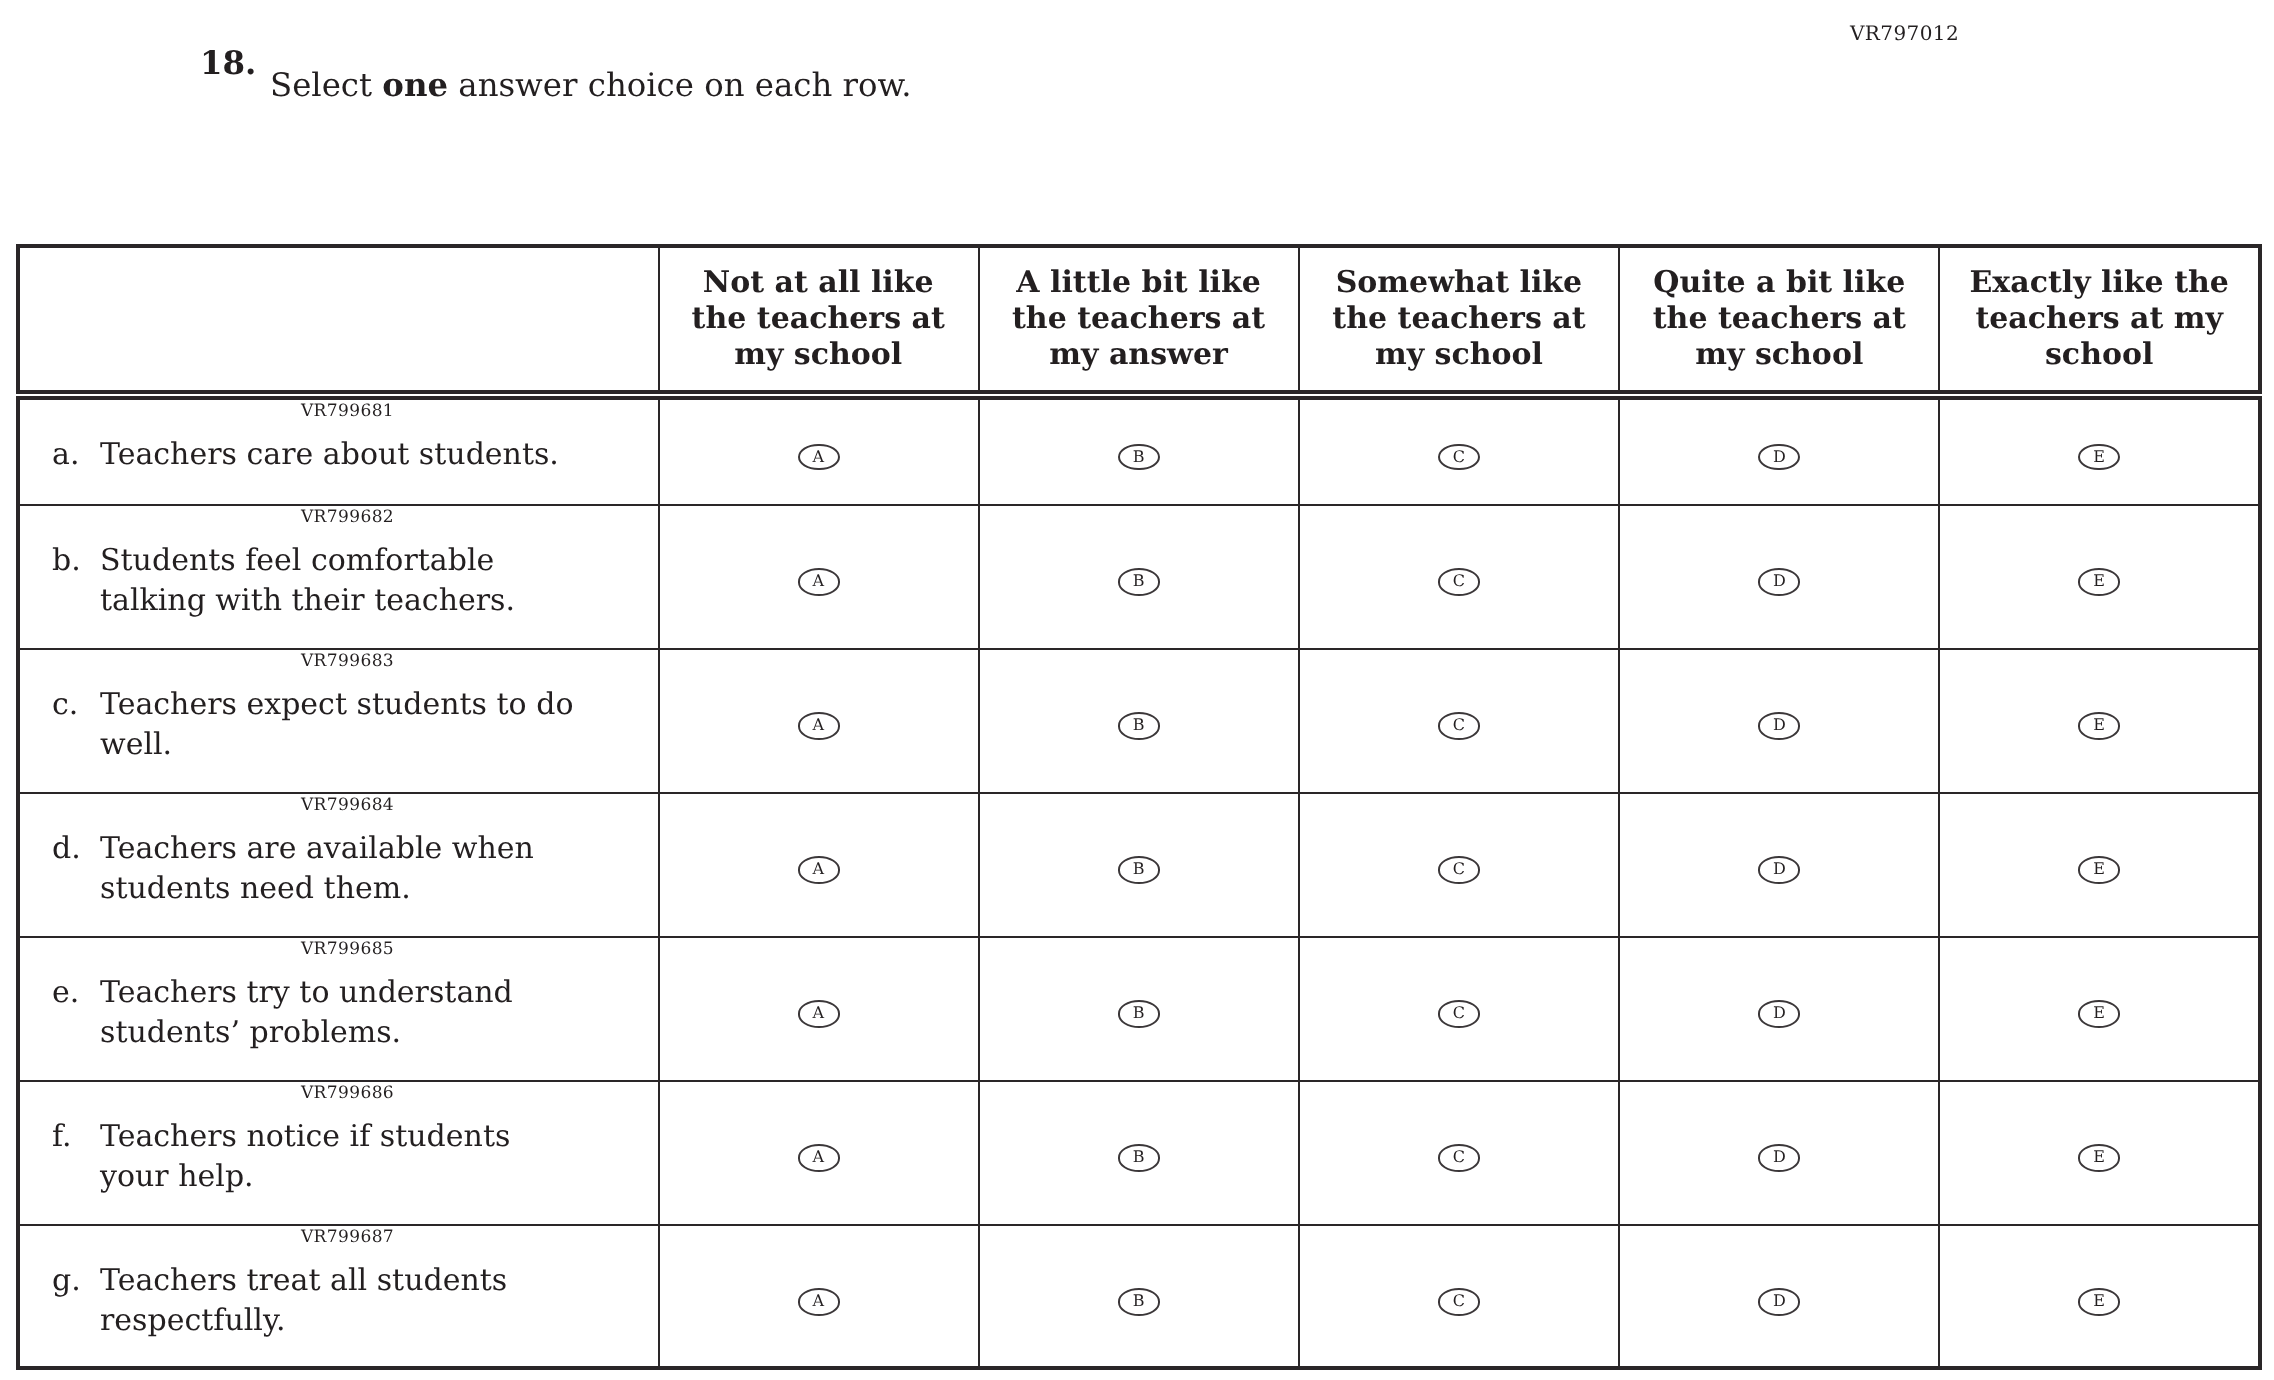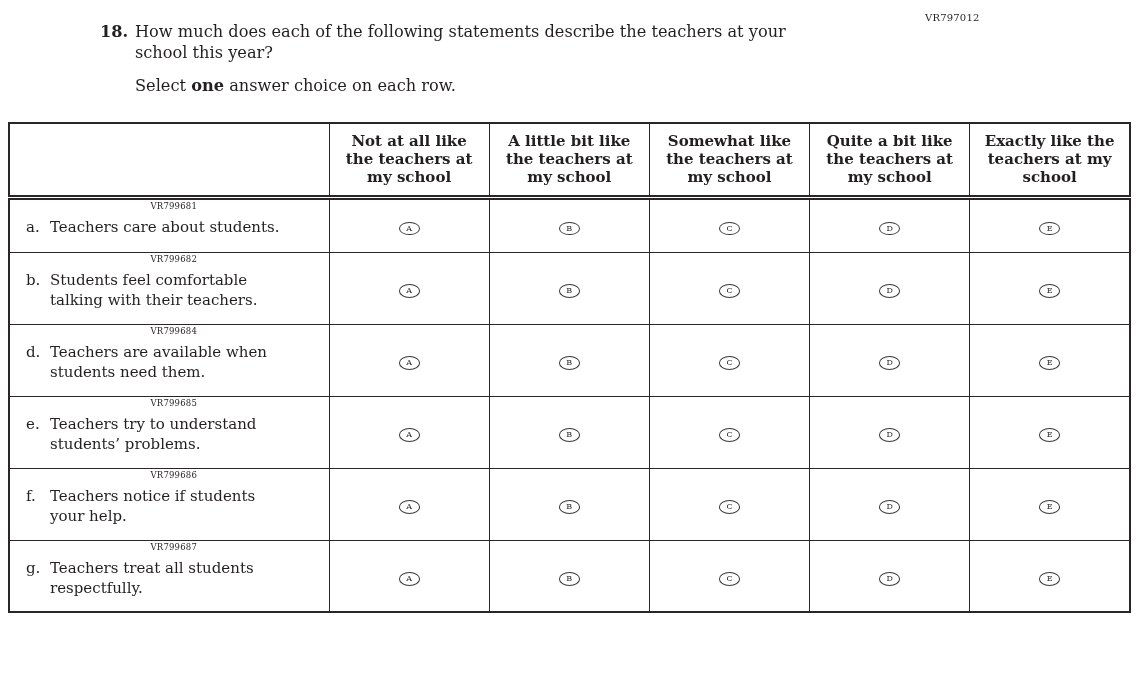--- a/index.html
+++ b/index.html
@@ -111,39 +111,38 @@
 </style>
 </head>
 <body>
 
 <div class="page">
 
   <div class="form-code">VR797012</div>
 
   <div class="question">
     <span class="qnum">18.</span>
-    <span class="qtext">How much does each of the following statements describe the teachers at your school this year?</span>
     <span class="instruction"><span>Select </span><b>one</b><span> answer choice on each row.</span></span>
   </div>
 
   <div class="tbl-wrap">
     <table class="matrix">
       <colgroup>
         <col style="width:320px">
         <col style="width:160.2px">
         <col style="width:160.2px">
         <col style="width:160.2px">
         <col style="width:160.2px">
         <col style="width:160.2px">
       </colgroup>
       <thead>
         <tr>
           <th></th>
           <th>Not at all like the teachers at my school</th>
-          <th>A little bit like the teachers at my school</th>
+          <th>A little bit like the teachers at my answer</th>
           <th>Somewhat like the teachers at my school</th>
           <th>Quite a bit like the teachers at my school</th>
           <th>Exactly like the teachers at my school</th>
         </tr>
       </thead>
       <tbody>
 
         <tr class="row-first">
           <td class="stmt-cell">
             <span class="vr-code">VR799681</span>
@@ -167,20 +166,34 @@
                 <span class="stmt-text">Students feel comfortable talking with their teachers.</span>
               </span>
           </td>
           <td class="bub-cell"><span class="bubble">A</span></td>
           <td class="bub-cell"><span class="bubble">B</span></td>
           <td class="bub-cell"><span class="bubble">C</span></td>
           <td class="bub-cell"><span class="bubble">D</span></td>
           <td class="bub-cell"><span class="bubble">E</span></td>
         </tr>
 
+        <tr class="row-std">
+          <td class="stmt-cell">
+            <span class="vr-code">VR799683</span>
+            <span class="stmt-line">
+                <span class="stmt-letter">c.</span>
+                <span class="stmt-text">Teachers expect students to do well.</span>
+              </span>
+          </td>
+          <td class="bub-cell"><span class="bubble">A</span></td>
+          <td class="bub-cell"><span class="bubble">B</span></td>
+          <td class="bub-cell"><span class="bubble">C</span></td>
+          <td class="bub-cell"><span class="bubble">D</span></td>
+          <td class="bub-cell"><span class="bubble">E</span></td>
+        </tr>
 
         <tr class="row-std">
           <td class="stmt-cell">
             <span class="vr-code">VR799684</span>
             <span class="stmt-line">
                 <span class="stmt-letter">d.</span>
                 <span class="stmt-text">Teachers are available when students need them.</span>
               </span>
           </td>
           <td class="bub-cell"><span class="bubble">A</span></td>

